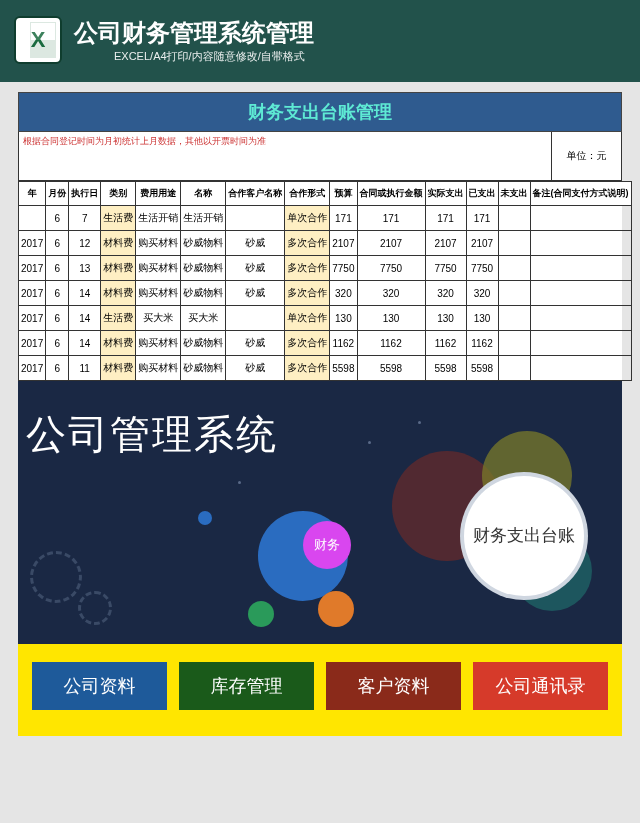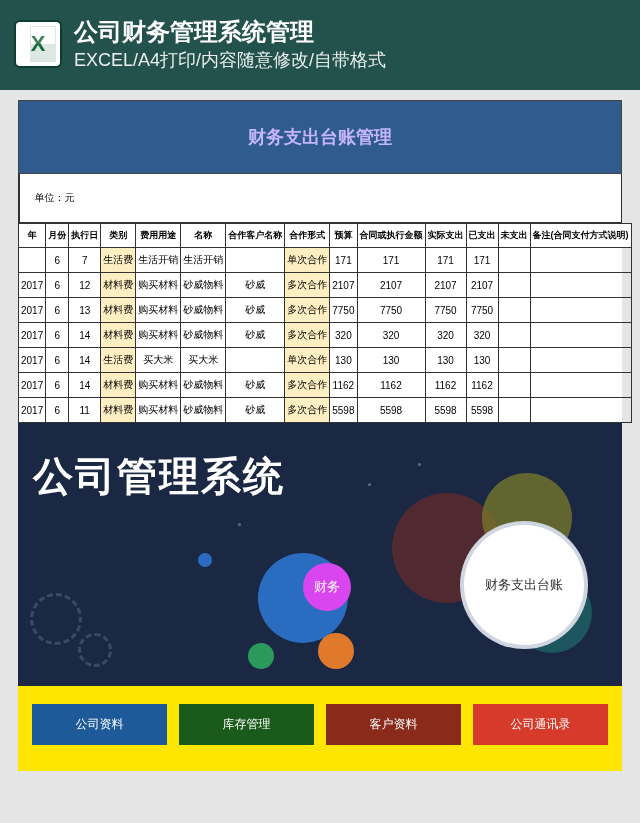--- a/index.html
+++ b/index.html
@@ -1,74 +1,75 @@
 <!DOCTYPE html>
 <html><head>
 <meta charset="utf-8">
 <style>
 * { margin:0; padding:0; box-sizing:border-box; }
 body { background:#e5e5e5; font-family:"Microsoft YaHei",Arial,sans-serif; width:640px; }
 .header { background:#22524b; color:#fff; padding:16px 14px 18px; display:flex; align-items:center; gap:12px; }
 .excel-icon { width:48px; height:48px; background:#fff; border-radius:6px; display:flex; align-items:center; justify-content:center; font-weight:bold; color:#1a6b3f; font-size:22px; border:2px solid #0f3d2e; position:relative; }
 .excel-icon::before { content:""; position:absolute; top:4px; right:4px; bottom:4px; left:14px; border:1px solid #1a6b3f; background:linear-gradient(#fff 50%,#1a6b3f 50%); opacity:.15; }
 .header-text h1 { font-size:24px; font-weight:600; }
-.header-text .sub { font-size:18px; opacity:.9; }
+.header-text .sub { font-size:11px; opacity:.9;margin-left:40px; }
 
 .sheet { background:#fff; margin:10px 18px 0; }
-.sheet-title { background:#2f5b8f; color:#c4b5fd; text-align:center; font-size:18px; font-weight:600; padding:24px 0; border:1px solid #444; }
+.sheet-title { background:#2f5b8f; color:#5eead4; text-align:center; font-size:18px; font-weight:600; padding:7px 0; border:1px solid #444; }
 .note-row { display:flex; font-size:10px; border:1px solid #333; border-top:0; }
 .note-left { flex:1; background:#fff; color:#c33; padding:3px 4px; font-size:9px; }
 .note-right { width:70px; text-align:center; padding:17px 0; border-left:1px solid #333; }
 table { width:100%; border-collapse:collapse; font-size:10px; }
 th,td { border:1px solid #333; text-align:center; padding:5px 2px; white-space:nowrap; overflow:hidden; }
 th { background:#fff; font-weight:600; font-size:9px; }
 .hl { background:#feefc3; }
 td.w-year{width:32px;} td.w-mon{width:22px;} td.w-day{width:28px;}
 td.w-cat{width:36px;} td.w-use{width:60px;} td.w-name{width:60px;}
 td.w-cust{width:38px;} td.w-form{width:38px;} td.w-num{width:36px;}
 td.w-note{width:auto;}
 
 .dash { margin:0 18px 18px; background:#1a2844; }
 .dash-top { position:relative; height:260px; overflow:hidden; }
-.dash-title { position:absolute; top:26px; left:15px; color:#fff; font-size:40px; font-weight:700; letter-spacing:2px; }
+.dash-title { position:absolute; top:26px; left:8px; color:#fff; font-size:40px; font-weight:400; letter-spacing:2px; }
 .gear { position:absolute; border:3px dashed #3a4a66; border-radius:50%; }
 .g1 { width:52px; height:52px; left:12px; top:170px; }
 .g2 { width:34px; height:34px; left:60px; top:210px; }
 .dot { position:absolute; border-radius:50%; }
 .c-blue { background:#2a6cc0; }
 .c-olive { background:#7a7a2a; opacity:.75; }
 .c-maroon { background:#6a2a2a; opacity:.7; }
 .c-teal { background:#1f6a6a; opacity:.7; }
 .c-orange { background:#e07a2a; }
 .c-green { background:#2a9a5a; }
-.white-disc { position:absolute; width:120px; height:120px; background:#fff; border-radius:50%; right:38px; top:102px; display:flex; align-items:center; justify-content:center; text-align:center; color:#333; font-size:13px; line-height:1.3; box-shadow:0 0 0 4px #cfd6e0; }
+.white-disc { position:absolute; width:120px; height:120px; background:#fff; border-radius:50%; right:38px; top:95px; display:flex; align-items:center; justify-content:center; text-align:center; color:#333; font-size:17px; line-height:1.3; box-shadow:0 0 0 4px #cfd6e0; }
 .fin-tag { position:absolute; width:48px; height:48px; background:#d946ef; border-radius:50%; color:#fff; display:flex; align-items:center; justify-content:center; font-size:13px; top:140px; left:285px; }
 .spark { position:absolute; width:3px; height:3px; background:#5a6a88; border-radius:50%; }
 
 .dash-bot { background:#ffe600; padding:18px 14px 26px; border-top:3px solid #1a2844; }
 .btns { display:flex; gap:12px; justify-content:space-between; }
-.btn { flex:1; padding:12px 4px; color:#fff; text-align:center; font-size:12px; font-weight:500; }
+.btn { flex:1; padding:12px 4px; color:#fff; text-align:center; font-size:18px; font-weight:500; }
 .b1{background:#1e5a9a;} .b2{background:#5a5a5a;} .b3{background:#8a2a1a;} .b4{background:#1a5a1a;} .b5{background:#d63a2a;}
 </style>
 </head>
 <body>
 
 <div class="header">
   <div class="excel-icon">
       <span>X</span>
     </div>
   <div class="header-text">
     <h1>公司财务管理系统管理</h1>
     <div class="sub">EXCEL/A4打印/内容随意修改/自带格式</div>
   </div>
 </div>
 
 <div class="sheet">
   <div class="sheet-title">财务支出台账管理</div>
   <div class="note-row">
+    <div class="note-left">根据合同登记时间为月初统计上月数据，其他以开票时间为准</div>
     <div class="note-right">单位：元</div>
   </div>
   <table>
     <thead>
         <tr id="hdr-row">
           <th>年</th>
           <th>月份</th>
           <th>执行日</th>
           <th>类别</th>
           <th>费用用途</th>

